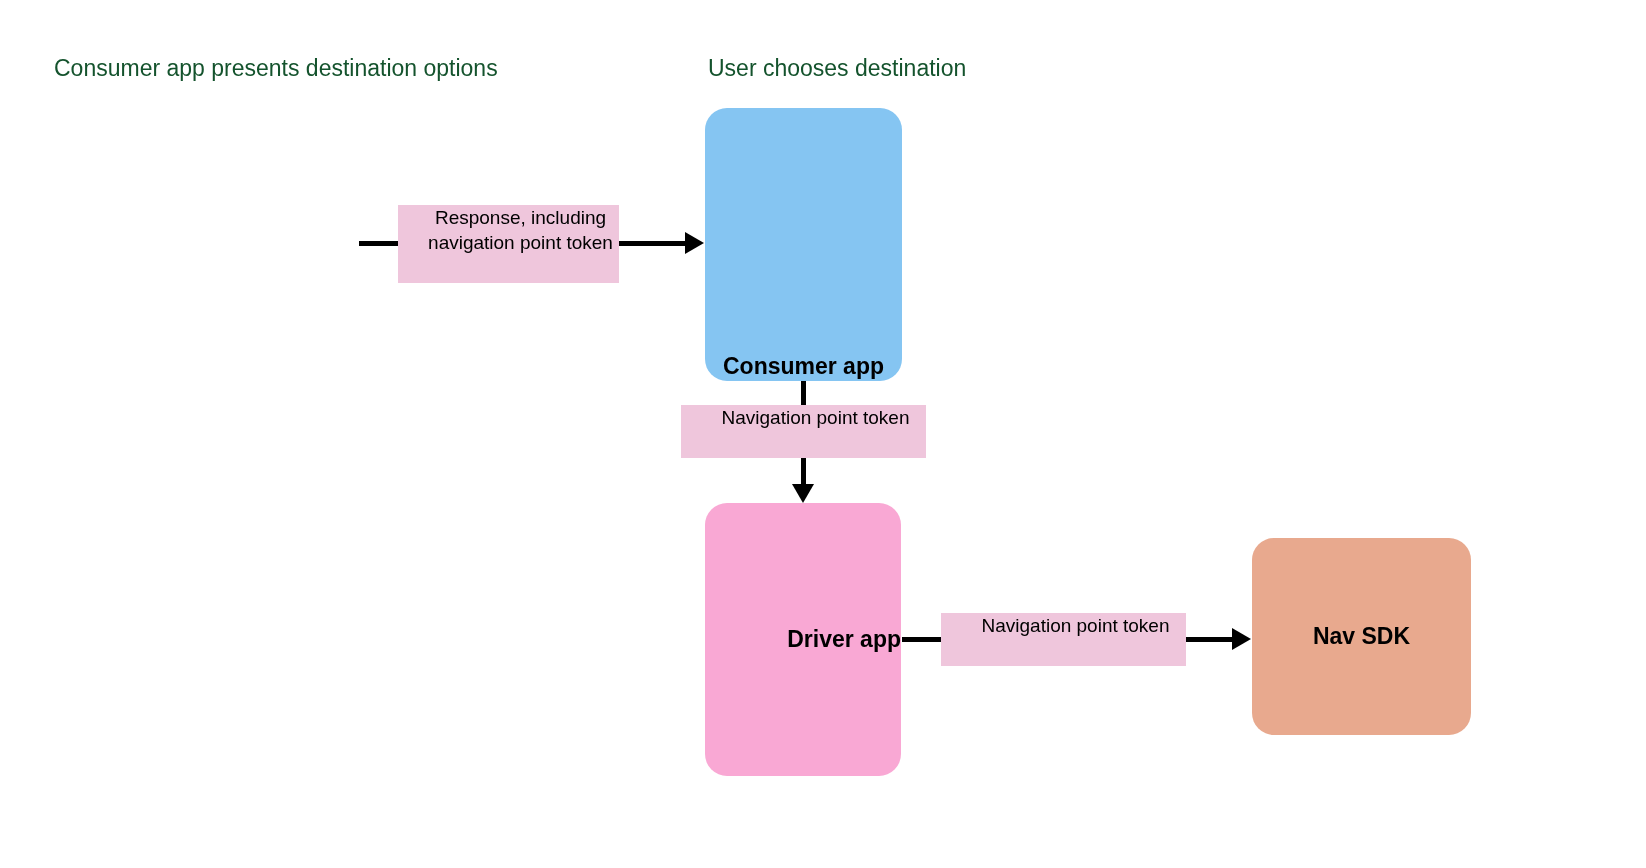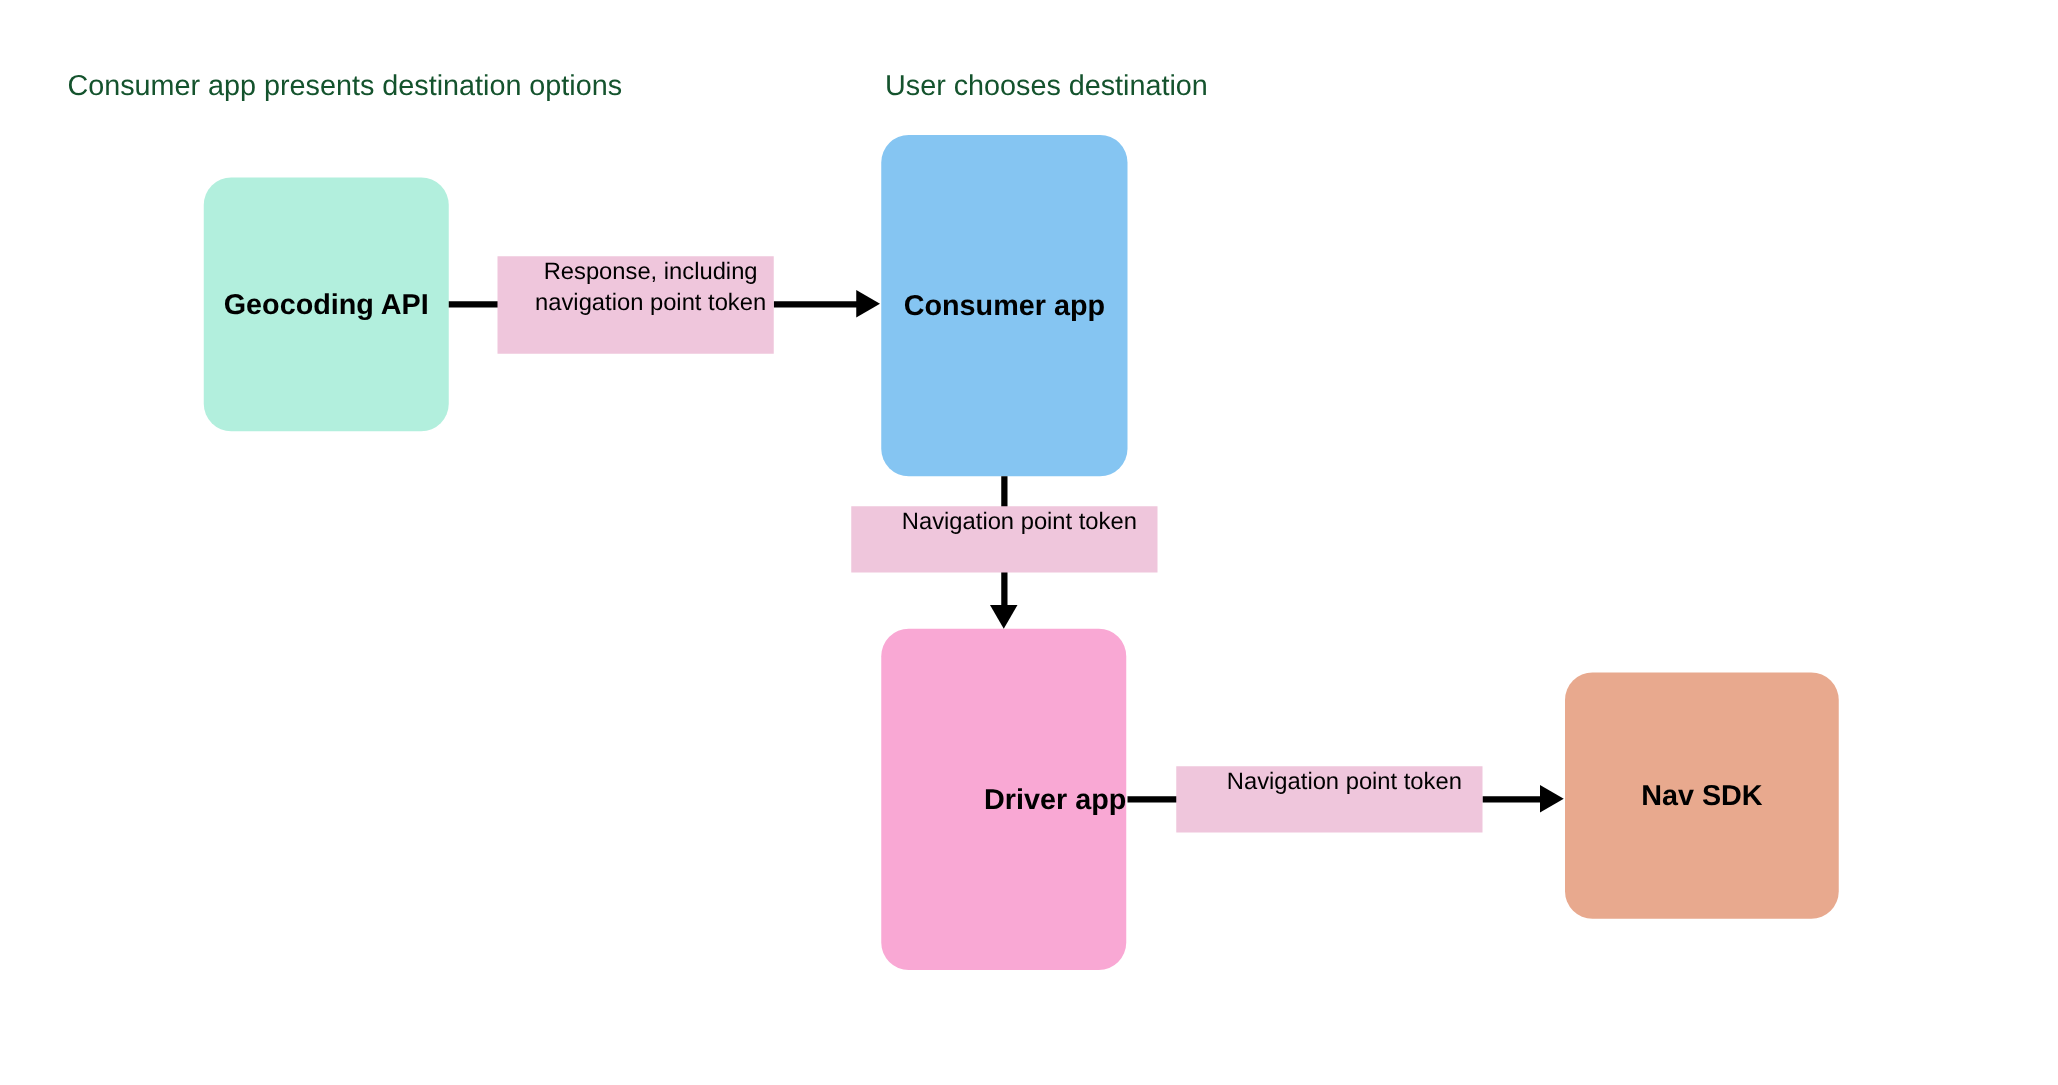--- a/index.html
+++ b/index.html
@@ -94,25 +94,22 @@
 </head>
 <body>
 
 <div id="canvas">
 
   <div class="col-header" style="left:54px; top:57px;">Consumer app presents destination options</div>
 
   <div class="col-header" style="left:668px; top:57px;margin-left:40px;">User chooses destination</div>
 
 
-  <div class="node" style="left:163px; top:142px; width:196px; height:203px; background:#B2EFDD;">
-    <span class="node-label">Geocoding API</span>
-  </div>
 
-  <div class="node" style="left:705px; top:108px; width:197px; height:273px; background:#85C5F2;">
+  <div class="node" style="left:705px; top:108px; width:197px; height:273px; background:#85C5F2;align-items:flex-end;">
     <span class="node-label">Consumer app</span>
   </div>
 
   <div class="node" style="left:705px; top:503px; width:196px; height:273px; background:#f9a8d4;justify-content:flex-end;">
     <span class="node-label">Driver app</span>
   </div>
 
   <div class="node" style="left:1252px; top:538px; width:219px; height:197px; background:#E8A98E;">
     <span class="node-label">Nav SDK</span>
   </div>

